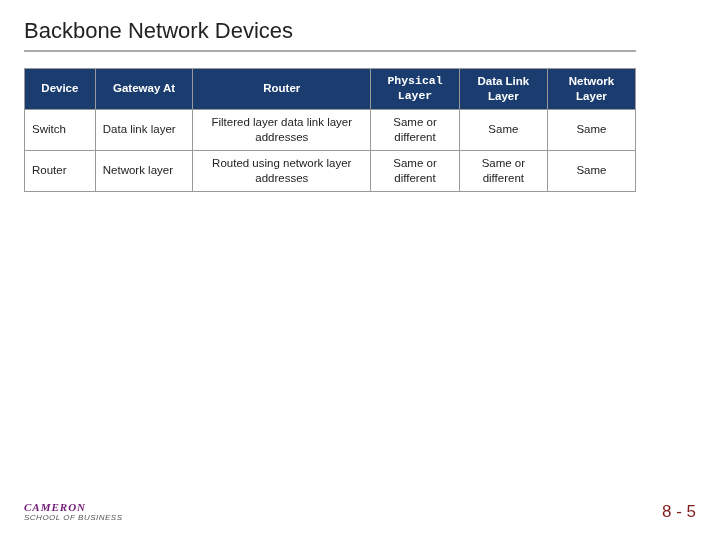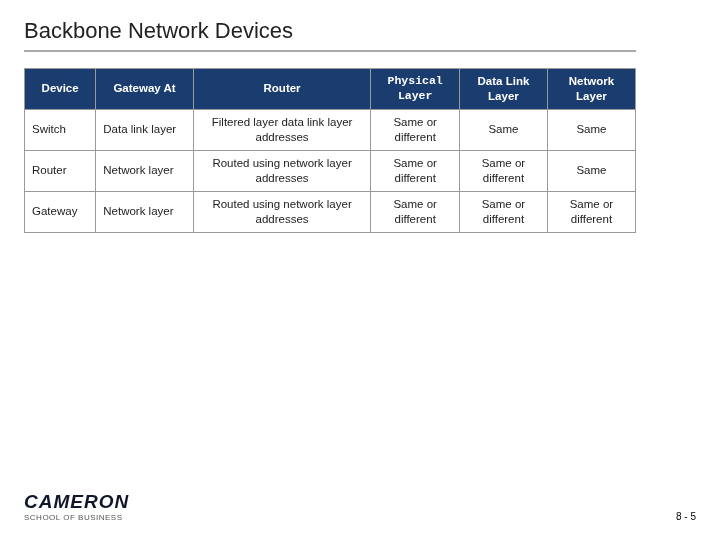--- a/index.html
+++ b/index.html
@@ -65,35 +65,37 @@
       right: 24px;
       display: flex;
       justify-content: space-between;
       align-items: flex-end;
     }
     .logo-area {
       display: flex;
       flex-direction: column;
     }
     .logo-cameron {
-      font-size: 19px;
+      font-size: 11px;
       font-weight: bold;
-      color: #0f172a;
+      color: #701a75;
       letter-spacing: 1px;
       font-style: italic;
+      font-family: Liberation Serif, serif;
     }
     .logo-school {
       font-size: 8px;
       color: #555;
       text-transform: uppercase;
       letter-spacing: 0.5px;
+      font-style: italic;
     }
     .page-num {
-      font-size: 10px;
-      color: #000000;
+      font-size: 17px;
+      color: #7f1d1d;
     }
   </style>
 </head>
 <body>
 
 <div class="slide-container">
   <div class="slide-title">Backbone Network Devices</div>
 
   <div class="table-wrapper">
     <table>
@@ -117,28 +119,20 @@
           <td>Same</td>
         </tr>
         <tr>
           <td class="left-align">Router</td>
           <td class="left-align">Network layer</td>
           <td>Routed using network layer addresses</td>
           <td>Same or different</td>
           <td>Same or different</td>
           <td>Same</td>
         </tr>
-        <tr>
-          <td class="left-align">Gateway</td>
-          <td class="left-align">Network layer</td>
-          <td>Routed using network layer addresses</td>
-          <td>Same or different</td>
-          <td>Same or different</td>
-          <td>Same or different</td>
-        </tr>
       </tbody>
     </table>
   </div>
 </div>
 
 <div class="footer">
   <div class="logo-area">
     <span class="logo-cameron">CAMERON</span>
     <span class="logo-school">School of Business</span>
   </div>

